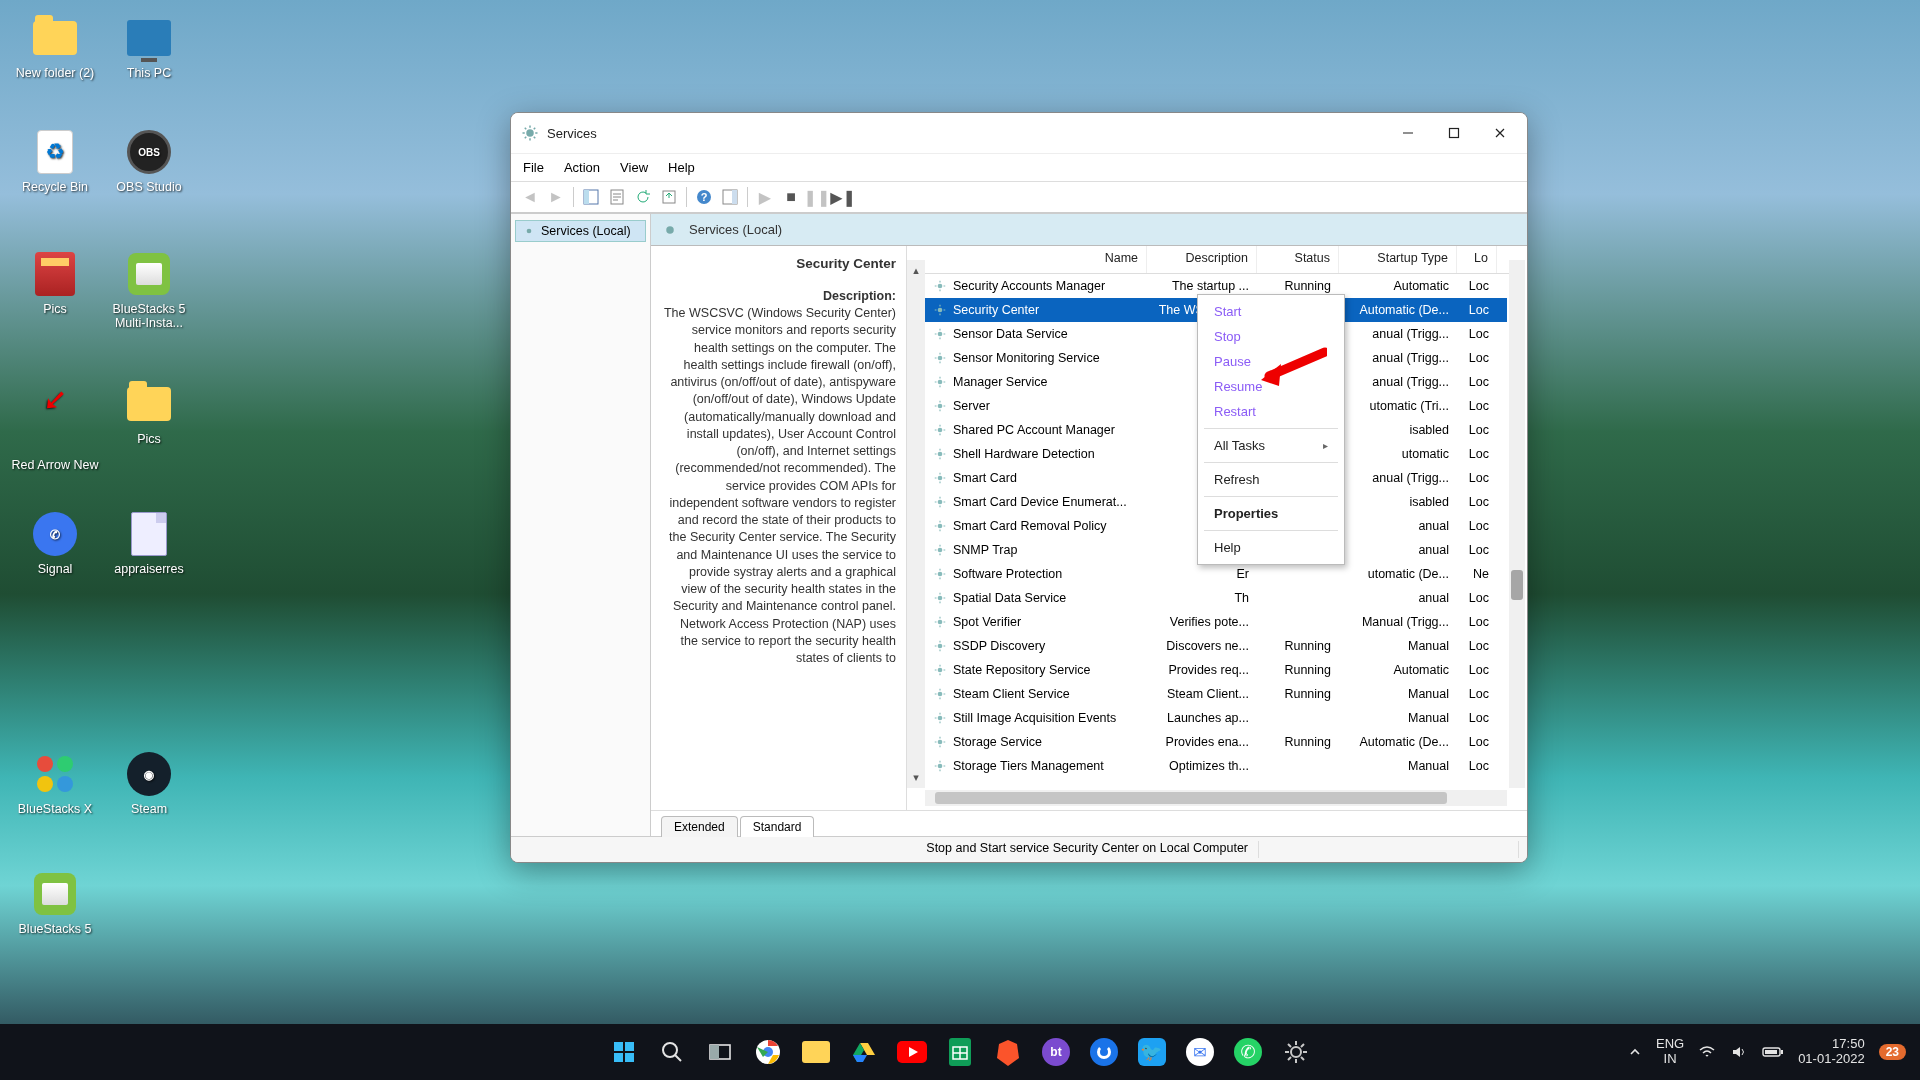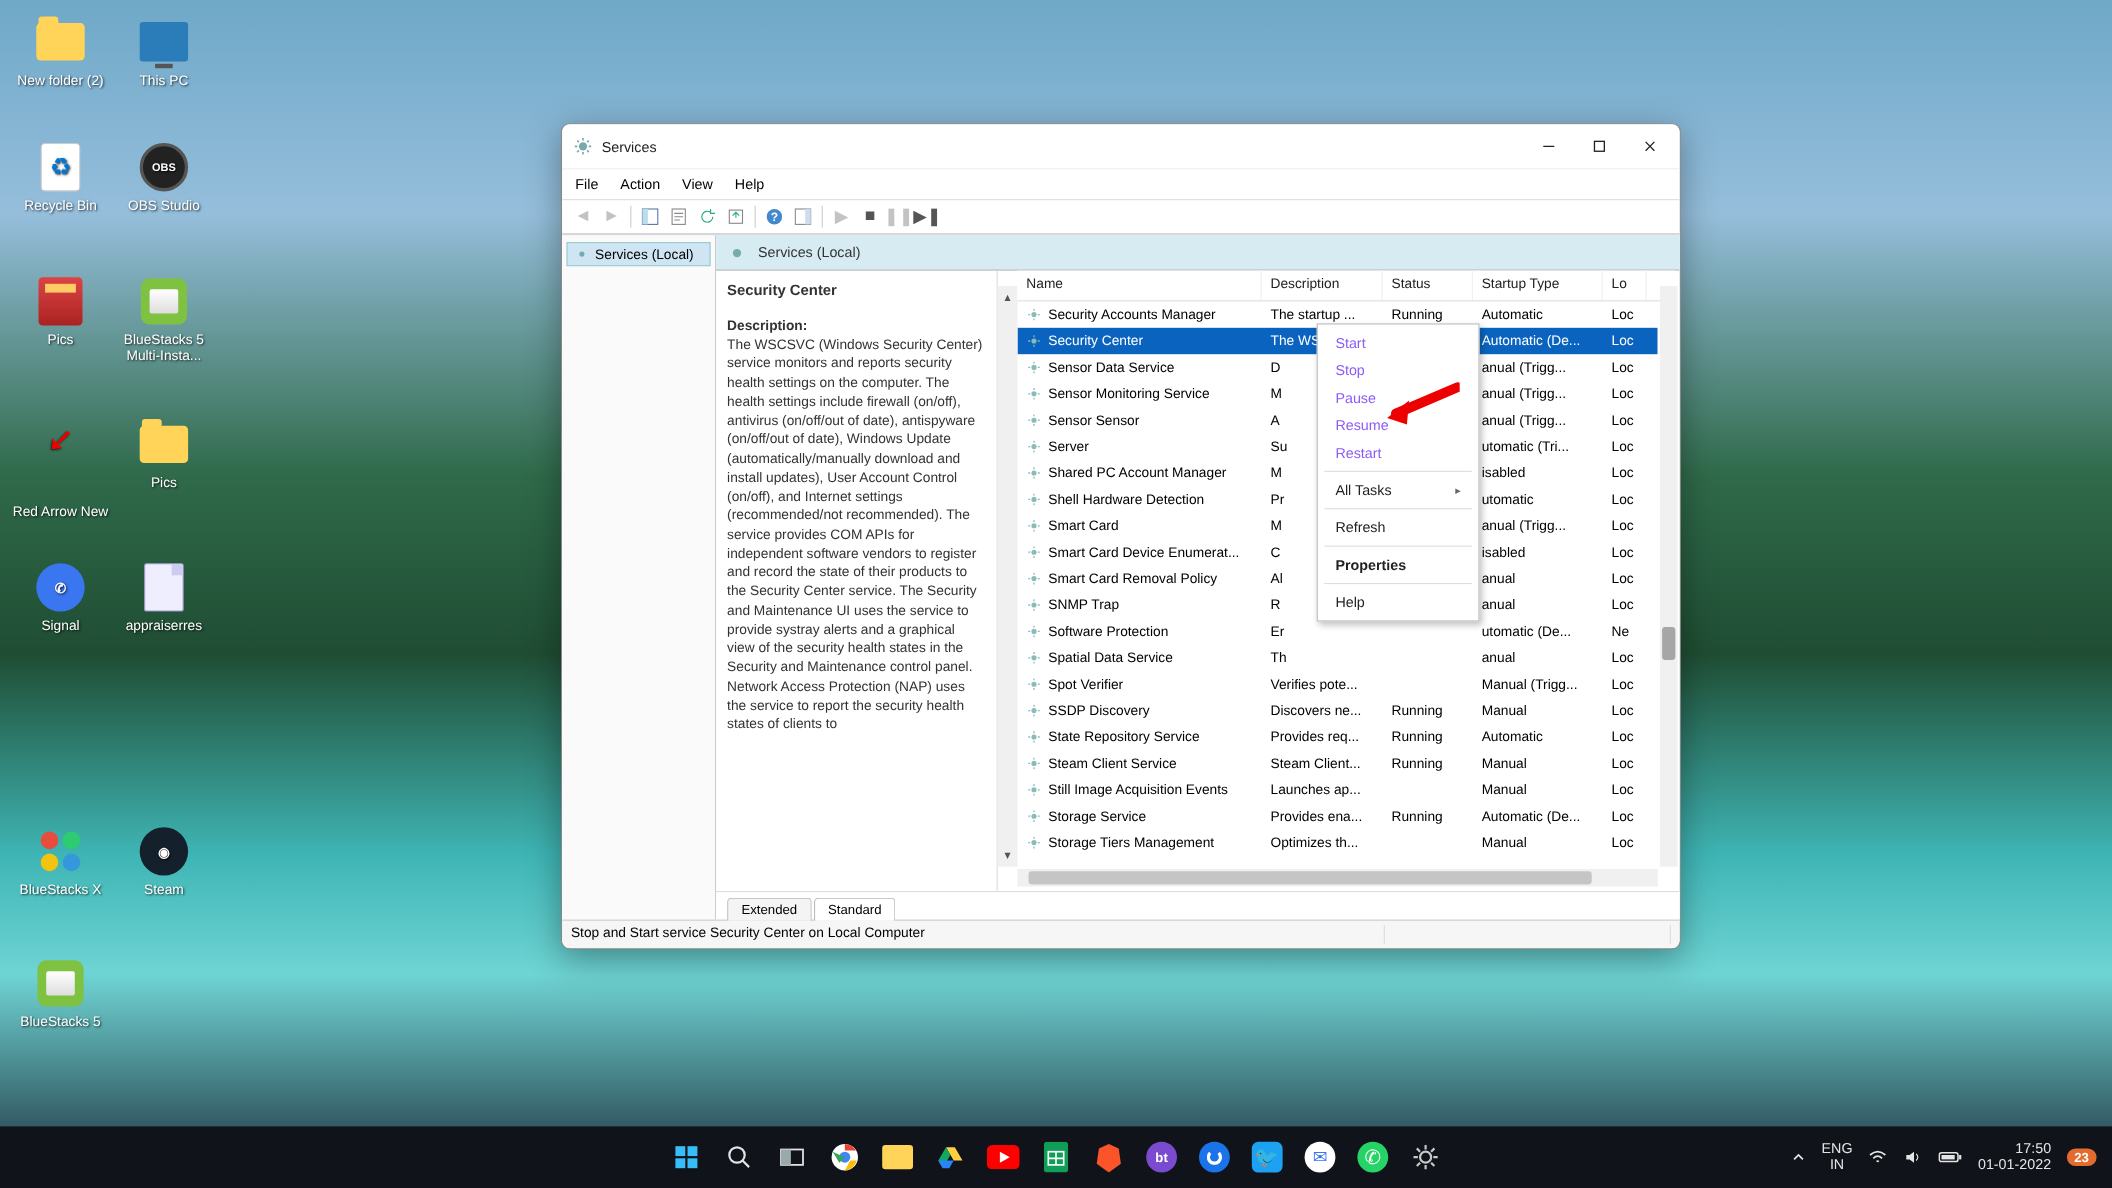--- a/index.html
+++ b/index.html
@@ -20,21 +20,21 @@
 .page-ico { width:36px; height:44px; background:#eef; border:1px solid #99c; border-radius:2px; position:relative; }
 .page-ico::after { content:""; position:absolute; top:0; right:0; width:10px; height:10px; background:#cce; }
 .bs5-ico { width:42px; height:42px; background:#7fc242; border-radius:8px; position:relative; }
 .bs5-ico::after { content:""; position:absolute; inset:10px 8px; background:linear-gradient(#fff,#ddd); border-radius:2px; }
 .bsx-ico { width:44px; height:44px; position:relative; }
 .bsx-ico::before { content:""; position:absolute; left:4px; top:4px; width:16px; height:16px; border-radius:50%; background:#e74c3c; }
 .bsx-ico::after { content:""; position:absolute; right:4px; top:4px; width:16px; height:16px; border-radius:50%; background:#2ecc71; box-shadow:-20px 20px 0 #f1c40f,0 20px 0 #3498db; }
 .pc-ico { width:44px; height:36px; background:#2a7db8; border-radius:3px; position:relative; }
 .pc-ico::after { content:""; position:absolute; bottom:-6px; left:14px; width:16px; height:4px; background:#555; }
 
-#win { position:absolute; left:510px; top:112px; width:1018px; height:751px; background:#f5f5f5; border:1px solid #888; border-radius:8px; box-shadow:0 8px 32px rgba(0,0,0,.35); display:flex; flex-direction:column; overflow:hidden; }
+#win { position:absolute; left:510px; top:112px; width:1018px; height:751px; background:#f5f5f5; border:1px solid #888; border-radius:8px; box-shadow:0 8px 32px rgba(0,0,0,.35); display:flex; flex-direction:column; overflow:hidden;text-align:right; }
 #titlebar { height:40px; display:flex; align-items:center; padding:0 4px 0 10px; background:#fff; }
 #titlebar .gear { width:18px; height:18px; margin-right:8px; }
 #titlebar .title { font-size:13px; color:#222; }
 #titlebar .spacer { flex:1; }
 .win-btn { width:46px; height:40px; display:flex; align-items:center; justify-content:center; color:#333; }
 #menubar { height:28px; display:flex; align-items:center; gap:20px; padding:0 12px; background:#fff; font-size:13px; color:#000000; border-top:1px solid #eee; }
 #menubar span { cursor:default; }
 #toolbar { height:32px; display:flex; align-items:center; gap:4px; padding:0 8px; background:#fff; border-top:1px solid #ddd; border-bottom:1px solid #ccc; }
 .tool-i { width:22px; height:22px; display:flex; align-items:center; justify-content:center; color:#555; border:1px solid transparent; border-radius:3px; }
 .tool-i.disabled { opacity:.35; }
@@ -347,21 +347,21 @@
                   <div class="c c-stat"></div>
                   <div class="c c-start">anual (Trigg...</div>
                   <div class="c c-log">Loc</div>
                 </div>
                 <div class="row">
                   <div class="c c-name name">
                     <span class="gear" style="width:14px;height:14px"><svg viewBox="0 0 24 24">
                         <circle cx="12" cy="12" r="4" fill="#8bb"></circle>
                         <path d="M12 3v3M12 18v3M3 12h3M18 12h3" stroke="#8bb" stroke-width="2"></path>
                       </svg></span>
-                    <span>Sensor Sensor</span>
+                    <span>Manager Service</span>
                   </div>
                   <div class="c c-desc">A</div>
                   <div class="c c-stat"></div>
                   <div class="c c-start">anual (Trigg...</div>
                   <div class="c c-log">Loc</div>
                 </div>
                 <div class="row">
                   <div class="c c-name name">
                     <span class="gear" style="width:14px;height:14px"><svg viewBox="0 0 24 24">
                         <circle cx="12" cy="12" r="4" fill="#8bb"></circle>

